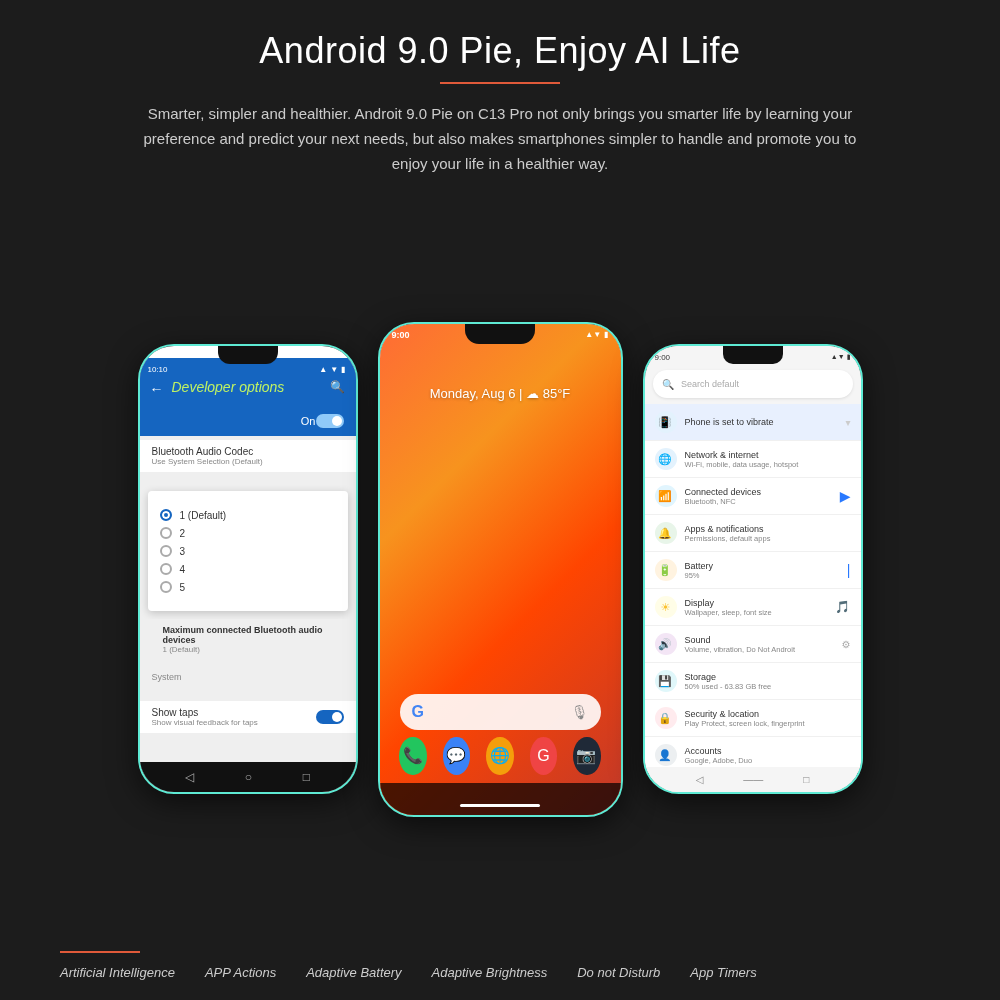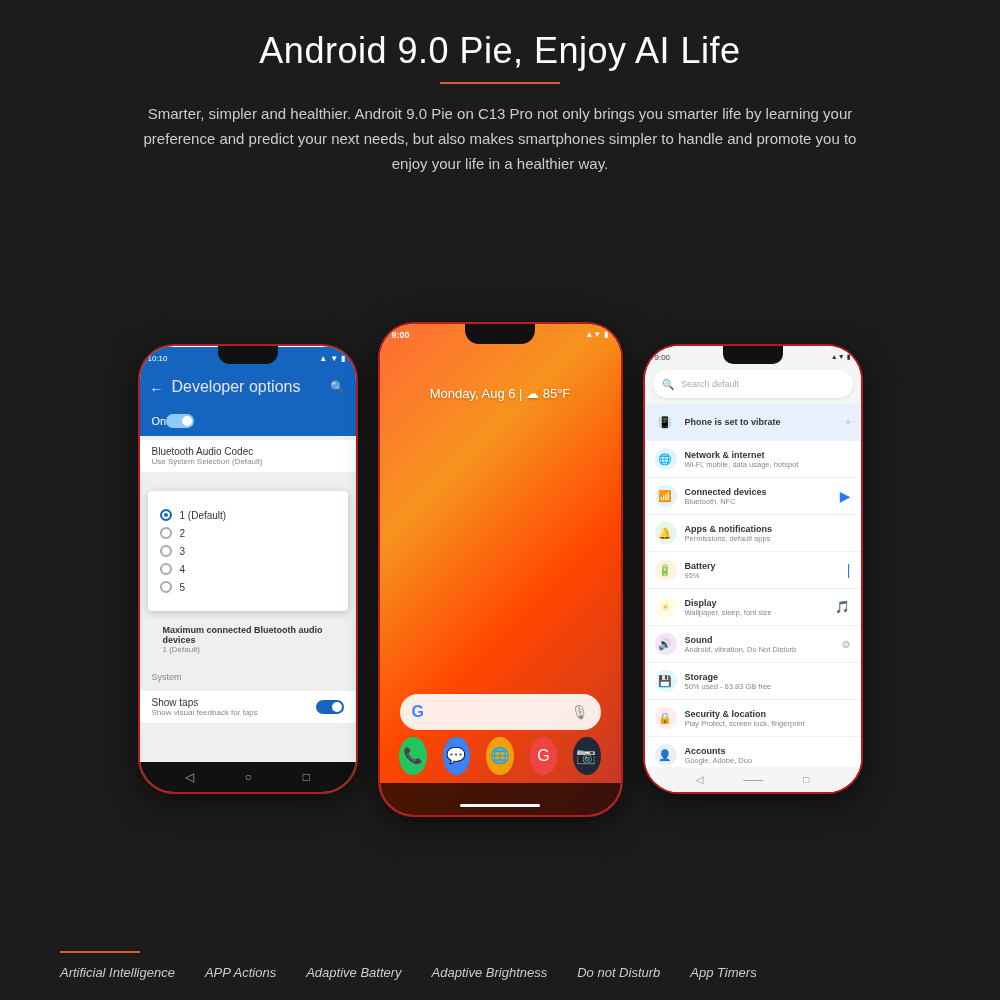--- a/index.html
+++ b/index.html
@@ -59,21 +59,21 @@
       gap: 20px;
       margin: 30px 0 25px;
       width: 100%;
       flex: 1;
     }
 
     
     .phone-frame {
       background: #111;
       border-radius: 36px;
-      border: 2px solid #b91c1c;
+      border: 2px solid #5eead4;
       overflow: hidden;
       position: relative;
       box-shadow: 0 8px 30px rgba(0,0,0,0.6);
     }
 
     .phone-left {
       width: 220px;
       height: 450px;
     }
 
@@ -104,21 +104,21 @@
       width: 60px;
       height: 18px;
       background: #111;
       border-radius: 0 0 12px 12px;
       z-index: 10;
     }
 
     
     .status-bar {
       position: absolute;
-      top: 1px;
+      top: 12px;
       left: 0;
       right: 0;
       height: 22px;
       background: #1565c0;
       display: flex;
       align-items: center;
       justify-content: space-between;
       padding: 0 10px 0 8px;
       font-size: 8px;
       color: #fff;
@@ -144,24 +144,25 @@
       padding: 0 10px;
       gap: 8px;
     }
 
     .back-arrow {
       color: #fff;
       font-size: 14px;
     }
 
     .dev-options-title {
-      color: #e5e5e5;
-      font-size: 16px;
+      color: #bef264;
+      font-size: 14px;
       font-weight: 500;
       flex: 1;
+      font-style: italic;
     }
 
     .search-icon-white {
       color: #fff;
       font-size: 12px;
     }
 
     .dev-options-content {
       position: absolute;
       top: 60px;
@@ -170,21 +171,21 @@
       bottom: 30px;
       background: #efefef;
       overflow: hidden;
     }
 
     .on-toggle-row {
       background: #1565c0;
       padding: 8px 12px;
       display: flex;
       align-items: center;
-      justify-content: flex-start;
+      justify-content: flex-end;
       margin-bottom: 4px;
     }
 
     .on-label {
       color: #fff;
       font-size: 11px;
     }
 
     .toggle-on {
       width: 28px;
@@ -288,21 +289,21 @@
       font-size: 9px;
       color: #888;
     }
 
     .show-taps-row {
       display: flex;
       justify-content: space-between;
       align-items: center;
       padding: 6px 12px;
       background: #fff;
-      margin-top: 1px;
+      margin-top: 11px;
     }
 
     .show-taps-text .st-title {
       font-size: 10px;
       color: #333;
     }
 
     .show-taps-text .st-sub {
       font-size: 8px;
       color: #888;
@@ -572,21 +573,21 @@
       font-size: 11px;
       flex-shrink: 0;
     }
 
     .settings-item-text {
       flex: 1;
     }
 
     .settings-item-title {
       font-size: 9px;
-      font-weight: 700;
+      font-weight: 400;
       color: #333;
     }
 
     .settings-item-sub {
       font-size: 7.5px;
       color: #888;
     }
 
     .settings-item-arrow {
       color: #ccc;
@@ -823,21 +824,21 @@
                 <div class="settings-item-title">Display</div>
                 <div class="settings-item-sub">Wallpaper, sleep, font size</div>
               </div>
               <span style="color:#7c4dff; font-size:12px;">🎵</span>
             </div>
 
             <div class="settings-item">
               <div class="settings-item-icon" style="background:#f3e5f5; color:#7b1fa2;">🔊</div>
               <div class="settings-item-text">
                 <div class="settings-item-title">Sound</div>
-                <div class="settings-item-sub">Android, vibration, Do Not Disturb</div>
+                <div class="settings-item-sub">Volume, vibration, Do Not Androit</div>
               </div>
               <span style="color:#aaa; font-size:10px;">⚙</span>
             </div>
 
             <div class="settings-item">
               <div class="settings-item-icon" style="background:#e0f7fa; color:#0097a7;">💾</div>
               <div class="settings-item-text">
                 <div class="settings-item-title">Storage</div>
                 <div class="settings-item-sub">50% used - 63.83 GB free</div>
               </div>

